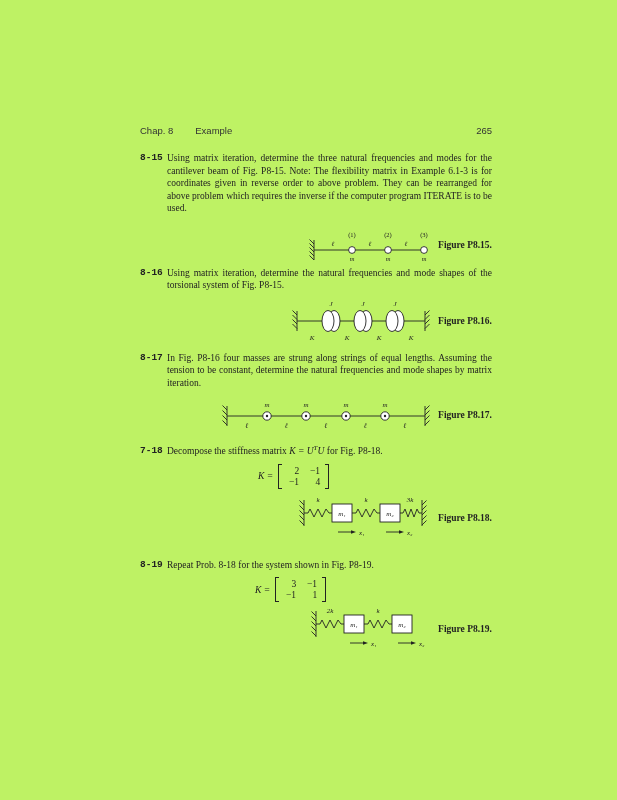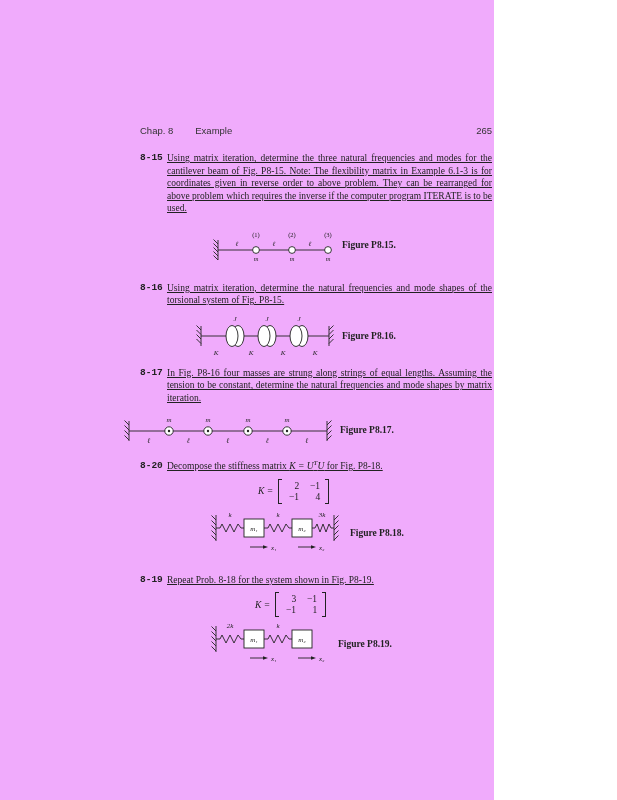--- a/index.html
+++ b/index.html
@@ -1,21 +1,21 @@
 <!DOCTYPE html>
 <html><head>
 <meta charset="utf-8">
 <style>
   * { margin: 0; padding: 0; box-sizing: border-box; }
   html, body { background: #ffffff; }
   .page {
     position: relative;
-    width: 494px;
+    width: 617px;
     height: 800px;
-    background: #f0abfc;
+    background: #bef264;
     overflow: hidden;
     font-family: "Liberation Serif", serif;
     color: #222;
   }
   .content {
     position: absolute;
     left: 140px;
     top: 125px;
     width: 352px;
   }
@@ -24,24 +24,24 @@
     align-items: baseline;
     font-family: "Liberation Sans", sans-serif;
     font-size: 9.5px;
     color: #333;
     margin-bottom: 16px;
   }
   .header .chap { margin-right: 22px; }
   .header .pagenum { margin-left: auto; }
   .problem { display: flex; font-size: 9.5px; line-height: 1.32; }
   .prob-num { width: 27px; flex: none; font-weight: bold; font-family: Liberation Mono, monospace; }
-  .prob-body { flex: 1; text-align: justify; text-decoration: underline; }
+  .prob-body { flex: 1; text-align: justify; }
   .mi { font-style: italic; margin-top: 24px; }
   sup { font-size: 7px; vertical-align: super; line-height: 0; }
-  .figure { display: flex; align-items: center; gap: 8px; }
+  .figure { display: flex; align-items: center; gap: 8px; justify-content: flex-end; }
   .fig-caption { font-weight: bold; font-size: 9.5px; white-space: nowrap; flex: none; }
   svg text { font-family: "Liberation Serif", "DejaVu Serif", serif; }
   .matrix-row { display: flex; align-items: center; font-size: 9.5px; }
   .matrix-lhs { font-style: italic; margin-right: 5px; }
   .mat { display: flex; align-items: stretch; }
   .mat-bracket { width: 4px; border: 0.9px solid #222; }
   .mat-bracket.left  { border-right: none; }
   .mat-bracket.right { border-left: none; }
   .mat-grid {
     display: grid;
@@ -93,21 +93,21 @@
           <text x="62" y="17" font-style="italic">ℓ</text>
           <text x="98" y="17" font-style="italic">ℓ</text>
           <text x="44" y="31.5" font-style="italic">m</text>
           <text x="80" y="31.5" font-style="italic">m</text>
           <text x="116" y="31.5" font-style="italic">m</text>
         </g>
       </svg>
       <span class="fig-caption">Figure P8.15.</span>
     </div>
 
-    <div class="problem" style="margin-top:21px">
+    <div class="problem" style="margin-top:6px">
       <span class="prob-num">8-16</span>
       <div class="prob-body">Using matrix iteration, determine the natural frequencies and mode shapes of the torsional system of Fig. P8-15.</div>
     </div>
 
     <div class="figure" style="margin:6px 0 0 56px">
       <svg width="138" height="46" viewBox="0 0 138 46">
         <line x1="5" y1="23" x2="133" y2="23" stroke="#222" stroke-width="0.9"></line>
         <g stroke="#222" stroke-width="0.9">
           <line x1="5" y1="13" x2="5" y2="33"></line>
           <line x1="5" y1="17" x2="0.5" y2="12.5"></line>
@@ -184,21 +184,21 @@
           <text x="64.5" y="29">ℓ</text>
           <text x="104" y="29">ℓ</text>
           <text x="143.5" y="29">ℓ</text>
           <text x="183" y="29">ℓ</text>
         </g>
       </svg>
       <span class="fig-caption">Figure P8.17.</span>
     </div>
 
     <div class="problem" style="margin-top:14px">
-      <span class="prob-num">8-20</span>
+      <span class="prob-num">7-18</span>
       <div class="prob-body"><span>Decompose the stiffness matrix </span><span class="mi">K = U</span><sup class="mi">T</sup><span class="mi">U</span><span> for Fig. P8-18.</span></div>
     </div>
 
     <div class="matrix-row" style="margin:6px 0 0 118px">
       <span class="matrix-lhs">K =</span>
       <span class="mat">
         <span class="mat-bracket left"></span>
         <span class="mat-grid">
           <span>2</span>
           <span>−1</span>

